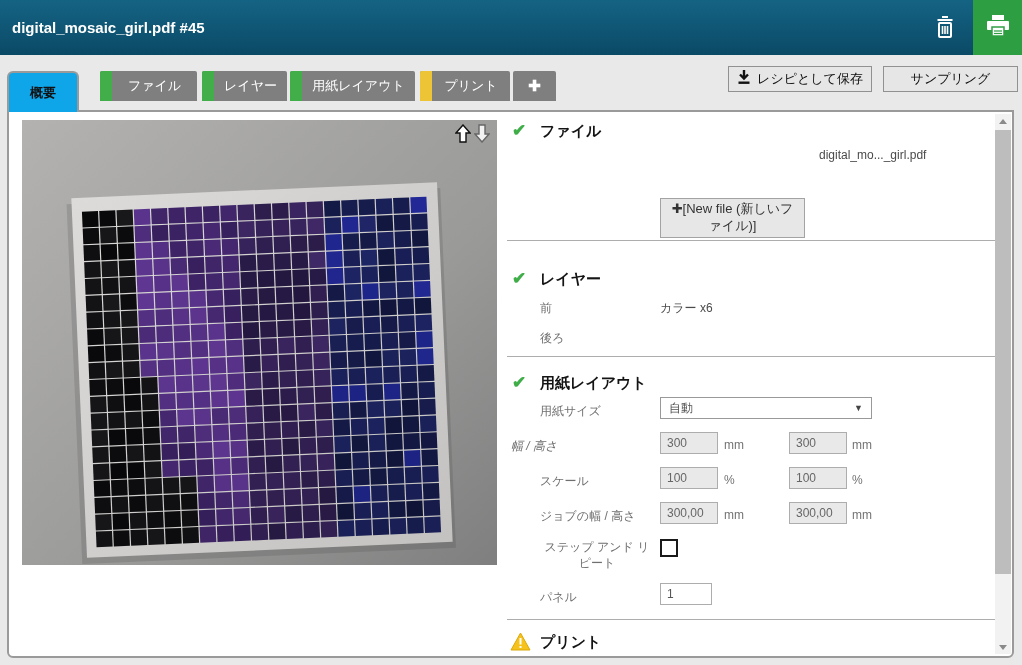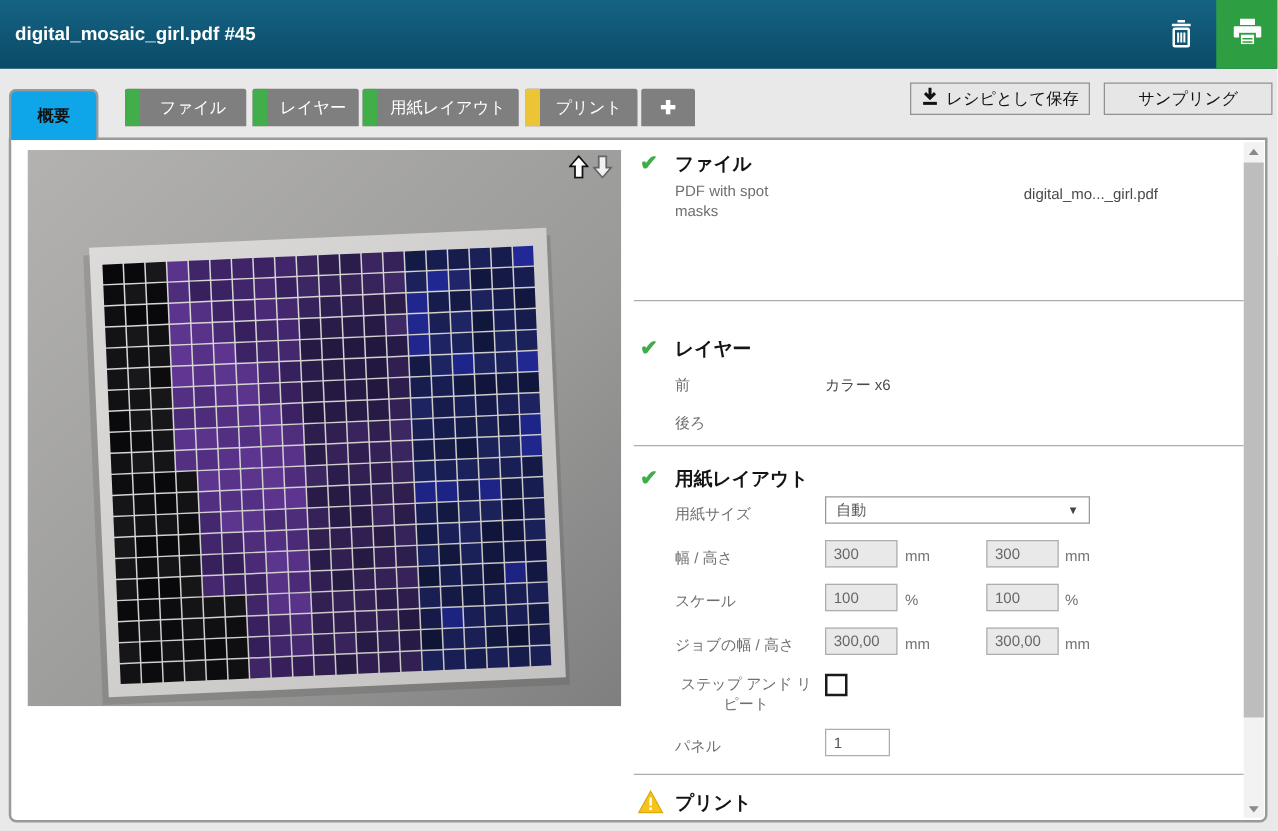--- a/index.html
+++ b/index.html
@@ -598,42 +598,44 @@
     </div>
     <div class="nav-arrow nav-down">
       <svg width="16" height="19" viewBox="0 0 16 19">
         <path d="M8 18 L15 10 L11 10 L11 1 L5 1 L5 10 L1 10 Z" fill="#f2f2f2" stroke="#666" stroke-width="1.4"></path>
       </svg>
     </div>
   </div>
 
   <span class="check" style="left:503px; top:8px;">✔</span>
   <div class="sec-title" style="left:531px; top:10px;">ファイル</div>
-  <div class="lbl" style="left:531px; top:33px; width:100px;">PDF with spot masks</div>
   <div class="val" style="left:810px; top:36px;">digital_mo..._girl.pdf</div>
+  <button class="file-btn" style="top:86px;">
+    <span>✚</span><span>[New file (新しいファイル)]</span>
+  </button>
   <div class="divider" style="top:128px;"></div>
 
   <span class="check" style="left:503px; top:156px;">✔</span>
   <div class="sec-title" style="left:531px; top:158px;">レイヤー</div>
   <div class="lbl" style="left:531px; top:188px;">前</div>
   <div class="val" style="left:651px; top:188px;">カラー x6</div>
   <div class="lbl" style="left:531px; top:218px;">後ろ</div>
   <div class="val" style="left:651px; top:218px;"></div>
   <div class="divider" style="top:244px;"></div>
 
   <span class="check" style="left:503px; top:260px;">✔</span>
   <div class="sec-title" style="left:531px; top:262px;">用紙レイアウト</div>
 
   <div class="lbl" style="left:531px; top:291px;text-align:right;">用紙サイズ</div>
   <div class="dropdown" style="top:285px;">
     <span>自動</span>
     <span class="dd-arrow">▼</span>
   </div>
 
-  <div class="lbl" style="left:531px; top:326px;">幅 / 高さ</div>
+  <div class="lbl" style="left:502px; top:326px;font-style:italic;">幅 / 高さ</div>
   <input class="txt-input" style="left: 651px; top: 320px;" disabled="" value="300">
   <span class="unit" style="left:715px; top:326px;">mm</span>
   <input class="txt-input" style="left: 780px; top: 320px;" disabled="" value="300">
   <span class="unit" style="left:843px; top:326px;">mm</span>
 
   <div class="lbl" style="left:531px; top:361px;">スケール</div>
   <input class="txt-input" style="left: 651px; top: 355px;" disabled="" value="100">
   <span class="unit" style="left:715px; top:361px;">%</span>
   <input class="txt-input" style="left: 780px; top: 355px;" disabled="" value="100">
   <span class="unit" style="left:843px; top:361px;">%</span>

